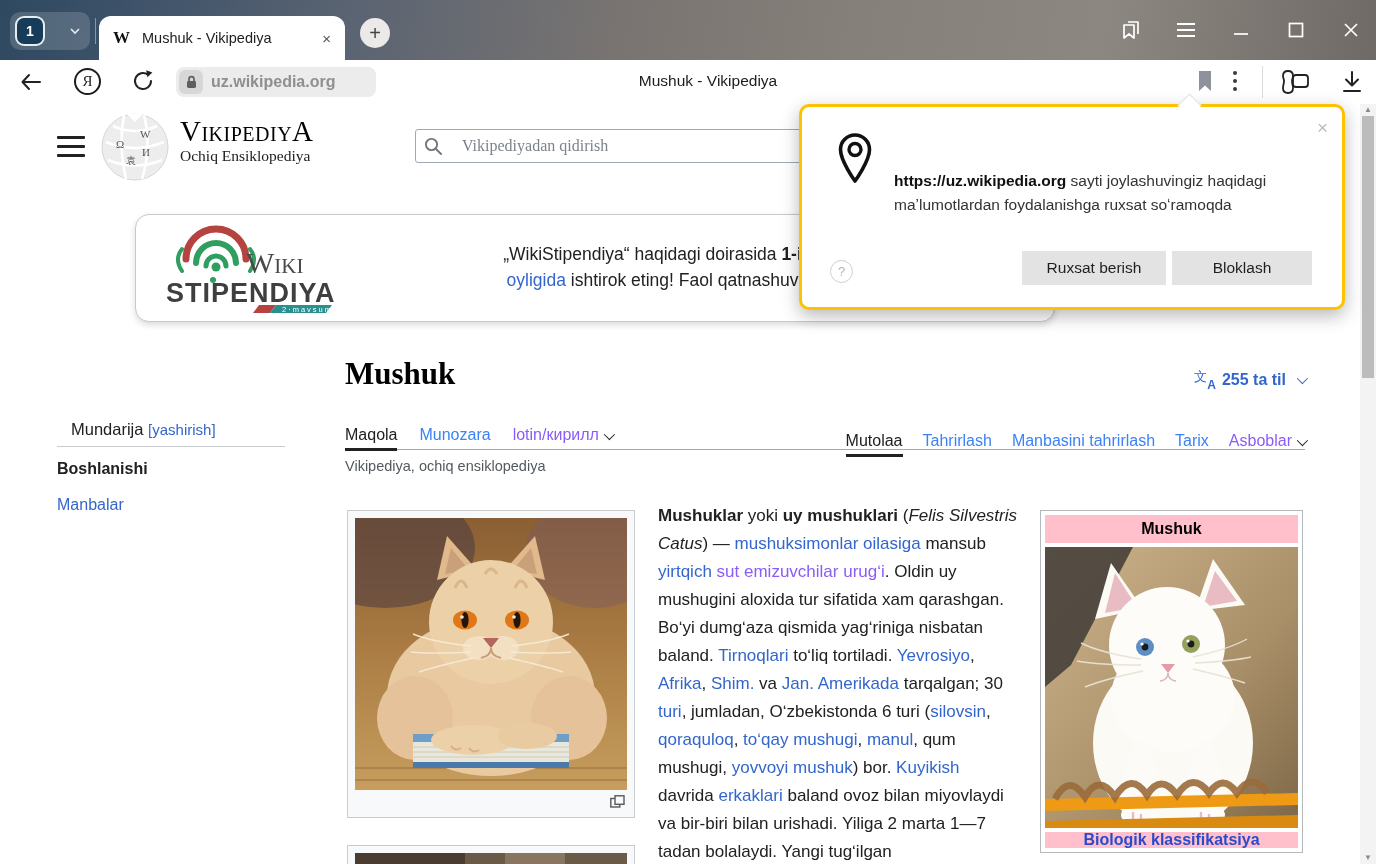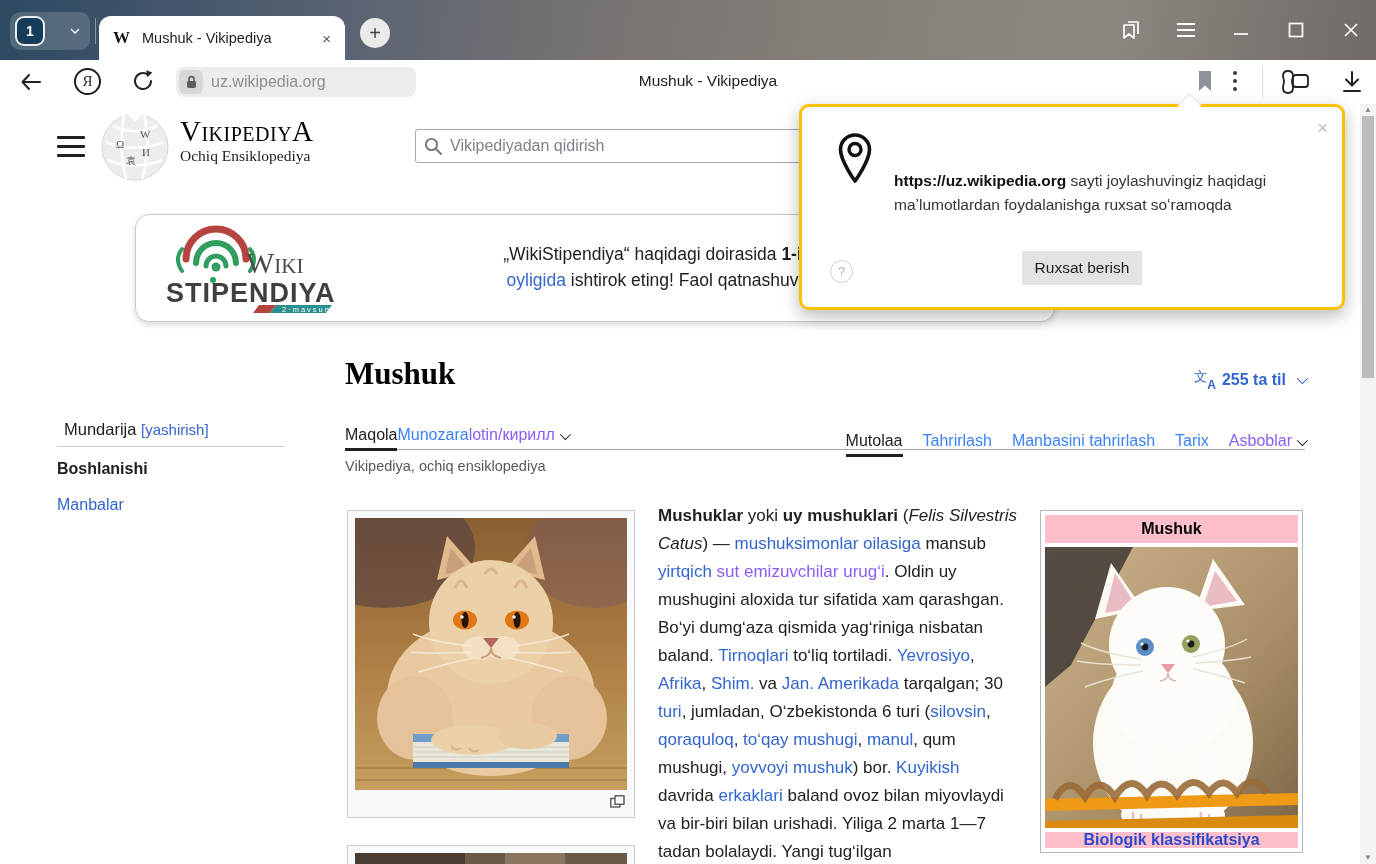--- a/index.html
+++ b/index.html
@@ -26,66 +26,66 @@
   .tab-close{color:#555;font-size:15px;margin-left:8px;cursor:default;}
   .newtab-btn{position:absolute;left:360px;top:18px;width:30px;height:30px;border-radius:50%;
     background:#eceae8;display:flex;align-items:center;justify-content:center;color:#444;font-size:20px;line-height:1;}
   .win-ctrl{position:absolute;top:0;height:60px;display:flex;align-items:center;justify-content:center;width:46px;}
   .win-ctrl svg{display:block;}
   
   .toolbar{position:absolute;left:0;top:60px;width:1376px;height:44px;background:#fff;}
   .tb-icon{position:absolute;display:flex;align-items:center;justify-content:center;}
   .yico{width:27px;height:27px;border:2px solid #1d1d1d;border-radius:50%;display:flex;align-items:center;justify-content:center;
     font-family:"Liberation Serif","DejaVu Serif",serif;font-size:15px;color:#1d1d1d;}
-  .urlchip{position:absolute;left:176px;top:7px;height:30px;width:240px;background:#ececec;border-radius:8px;
-    display:flex;align-items:center;padding:0 22px 0 3px;}
+  .urlchip{position:absolute;left:176px;top:7px;height:30px;width:200px;background:#ececec;border-radius:8px;
+    display:flex;align-items:center;padding:0 22px 0 3px;font-weight:bold;}
   .lockchip{width:24px;height:24px;background:#d7d7d7;border-radius:6px;display:flex;align-items:center;justify-content:center;margin-right:8px;}
   .urltext{font-size:16px;color:#8f8f8f;}
   .toolbar-title{position:absolute;left:430px;right:390px;top:12px;text-align:center;font-size:15.5px;color:#1c1c1c;}
   .tb-sep{position:absolute;left:1262px;top:6px;width:1px;height:32px;background:#dcdcdc;}
   
   .content{position:absolute;left:0;top:104px;width:1360px;height:760px;background:#fff;overflow:hidden;}
   
   .scrollbar{position:absolute;right:0;top:104px;width:16px;height:760px;background:#f3f3f3;}
   .sb-thumb{position:absolute;left:2px;top:12px;width:12px;height:262px;background:#bcbcbc;}
   .sb-arrow{position:absolute;left:4px;width:8px;height:6px;color:#8a8a8a;font-size:8px;line-height:6px;}
   
   .wm-burger{position:absolute;left:57px;top:32px;width:28px;height:22px;}
   .wm-burger div{height:3px;background:#202122;margin-bottom:6px;border-radius:1px;}
   .wlogo{position:absolute;left:100px;top:8px;}
   .wordmark{position:absolute;left:180px;top:12px;font-family:"Liberation Serif","DejaVu Serif",serif;}
   .wordmark .main{font-size:29px;font-variant:small-caps;letter-spacing:.5px;color:#000;line-height:30px;}
   .wordmark .sub{font-size:15.5px;color:#202122;margin-top:1px;}
   .searchbox{position:absolute;left:415px;top:25px;width:640px;height:34px;border:1px solid #a2a9b1;border-radius:3px;
     background:#fff;display:flex;align-items:center;padding:0 8px;}
-  .searchbox input{border:none;outline:none;font-size:16px;color:#a21caf;flex:1;margin-left:8px;font-family:Liberation Sans, sans-serif;background:transparent;}
+  .searchbox input{border:none;outline:none;font-size:16px;color:#a21caf;flex:1;margin-left:20px;font-family:Liberation Serif, serif;background:transparent;}
   .searchbox input::placeholder{color:#7d828a;}
   
   .banner{position:absolute;left:135px;top:110px;width:920px;height:108px;border:1px solid #c9c9c9;border-radius:14px;
     background:#fff;box-shadow:0 3px 6px rgba(0,0,0,.14);}
   .banner-logo{position:absolute;left:28px;top:10px;}
   .banner-text{position:absolute;left:240px;top:26px;width:660px;font-size:17.5px;line-height:26px;color:#202122;text-align:center;}
   
   .a-title{position:absolute;left:345px;top:252px;font-family:"Liberation Serif","DejaVu Serif",serif;font-size:31px;color:#000;}
   .langsel{position:absolute;right:55px;top:266px;display:flex;align-items:center;gap:6px;color:#36c;font-weight:bold;font-size:16px;}
   .langsel .ico{position:relative;width:22px;height:20px;font-weight:normal;}
   .langsel .ico .zh{position:absolute;left:0;top:-2px;font-size:13px;}
   .langsel .ico .la{position:absolute;right:0;bottom:-2px;font-size:12px;font-weight:bold;}
   .tabsrow{position:absolute;left:345px;right:55px;top:316px;height:30px;border-bottom:1px solid #a2a9b1;font-size:16px;}
-  .tabs-l{position:absolute;left:0;top:0;display:flex;align-items:center;height:30px;}
+  .tabs-l{position:absolute;left:0;top:0;display:flex;gap:22px;align-items:center;height:30px;}
   .tabs-r{position:absolute;right:0;top:0;display:flex;gap:20px;align-items:flex-end;height:30px;}
   .ptab{color:#3b82f6;white-space:nowrap;}
   .ptab.active{color:#202122;position:relative;}
   .ptab.active::after{content:"";position:absolute;left:0;right:0;bottom:-7px;height:3px;background:#202122;}
   .ptab.plain{color:#8b5cf6;}
   .chev{display:inline-block;width:8px;height:8px;border-right:1.8px solid #202122;border-bottom:1.8px solid #202122;
     transform:rotate(45deg) translateY(-2px);margin-left:5px;}
   .a-sub{position:absolute;left:345px;top:354px;font-size:14.5px;color:#54595d;}
   
-  .toc-head{position:absolute;left:64px;top:316px;font-size:16.5px;color:#202122;}
+  .toc-head{position:absolute;left:71px;top:316px;font-size:16.5px;color:#202122;}
   .toc-hide{color:#36c;font-size:15px;}
   .toc-div{position:absolute;left:57px;top:342px;width:228px;height:1px;background:#c8ccd1;}
   .toc-item1{position:absolute;left:57px;top:356px;font-size:16px;font-weight:bold;color:#202122;}
   .toc-item2{position:absolute;left:57px;top:392px;font-size:16px;color:#36c;}
   
   .thumb{position:absolute;left:347px;top:406px;width:288px;border:1px solid #c8ccd1;background:#f8f9fa;padding:7px;}
   .thumb .img{width:272px;height:272px;display:block;}
   .thumb .bar{height:20px;position:relative;}
   .enlarge{position:absolute;right:2px;top:5px;}
   .thumb2{position:absolute;left:347px;top:741px;width:288px;height:60px;border:1px solid #c8ccd1;background:#f8f9fa;padding:7px;}
@@ -109,21 +109,21 @@
     transform:rotate(45deg);border-left:1px solid #e0e0e0;border-top:1px solid #e0e0e0;z-index:51;}
   .pp-close{position:absolute;right:14px;top:10px;color:#bdbdbd;font-size:19px;}
   .pp-pin{position:absolute;left:36px;top:26px;}
   .pp-title{position:absolute;left:92px;top:28px;font-size:17.5px;font-weight:bold;color:#111;}
   .pp-body{position:absolute;left:92px;top:62px;width:420px;font-size:15.5px;line-height:24px;color:#333;}
   .pp-body .seg-bold{color:#111;}
   .pp-help{position:absolute;left:28px;bottom:24px;width:23px;height:23px;border:1.5px solid #cfcfcf;border-radius:50%;
     color:#b5b5b5;font-size:13px;display:flex;align-items:center;justify-content:center;}
   .pp-btn{position:absolute;bottom:22px;height:34px;background:#e3e3e3;display:flex;align-items:center;justify-content:center;
     font-size:15.5px;color:#1f1f1f;}
-  .pp-allow{left:220px;width:120px;}
+  .pp-allow{left:220px;width:144px;}
   .pp-block{right:30px;width:140px;}
 </style>
 </head>
 <body>
 
 <div class="screen">
 
   <div class="titlebar">
     <div class="tabgroup-pill">
       <div class="tab-counter">1</div>
@@ -434,15 +434,16 @@
   <div class="popup-caret"></div>
   <div class="popup">
     <span class="pp-close">×</span>
     <svg class="pp-pin" width="34" height="52" viewBox="0 0 34 52">
       <path d="M17 2 C9 2 2.5 8.5 2.5 16.5 C2.5 28 17 48 17 48 C17 48 31.5 28 31.5 16.5 C31.5 8.5 25 2 17 2 Z" fill="none" stroke="#111" stroke-width="3.6" stroke-linejoin="round"></path>
       <circle cx="17" cy="16.5" r="6" fill="none" stroke="#111" stroke-width="3.4"></circle>
     </svg>
     <div class="pp-body"><span class="seg-bold">https://uz.wikipedia.org</span><span class="seg-plain"> sayti joylashuvingiz haqidagi maʼlumotlardan foydalanishga ruxsat soʻramoqda</span></div>
     <div class="pp-help">?</div>
     <div class="pp-btn pp-allow">Ruxsat berish</div>
+    <div class="pp-btn pp-block">Bloklash</div>
   </div>
 
 </div>
 
 </body></html>

